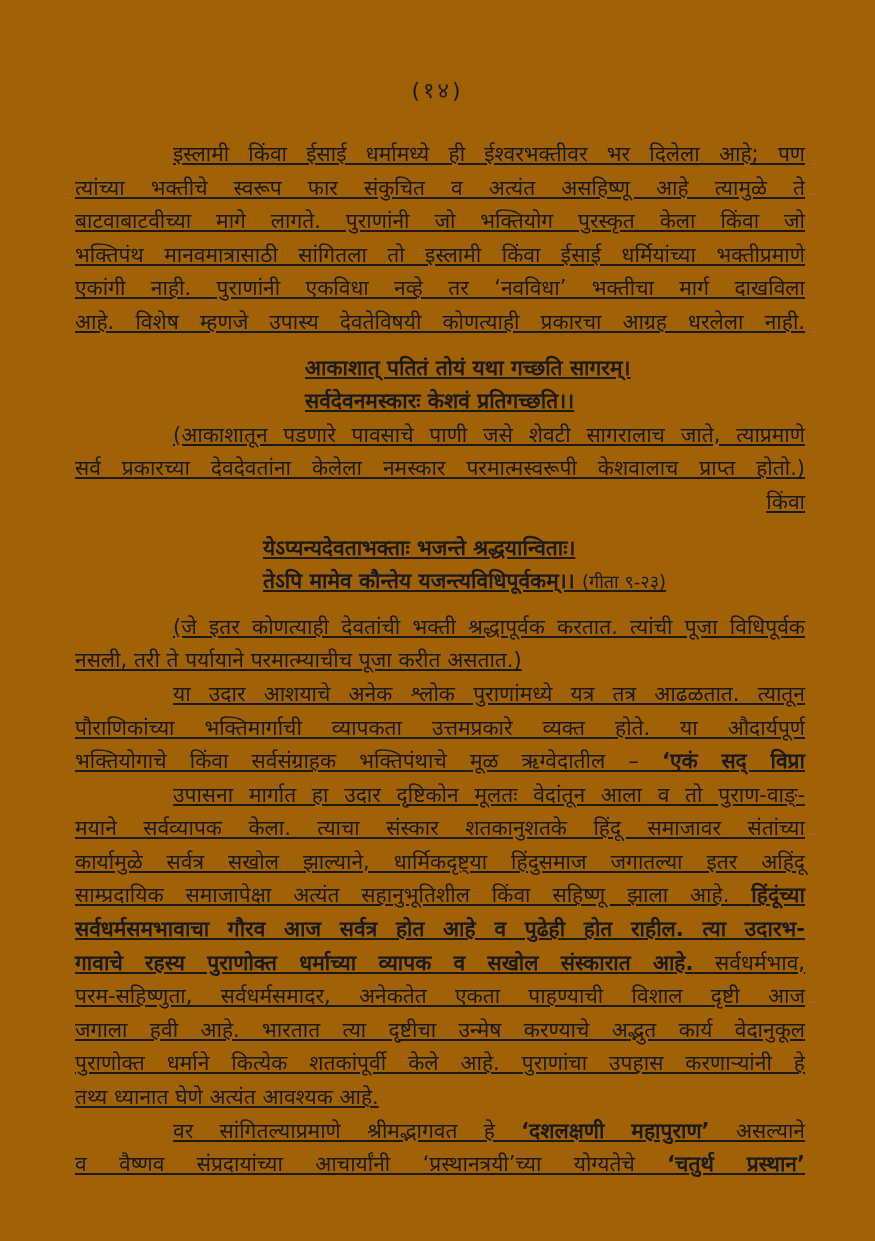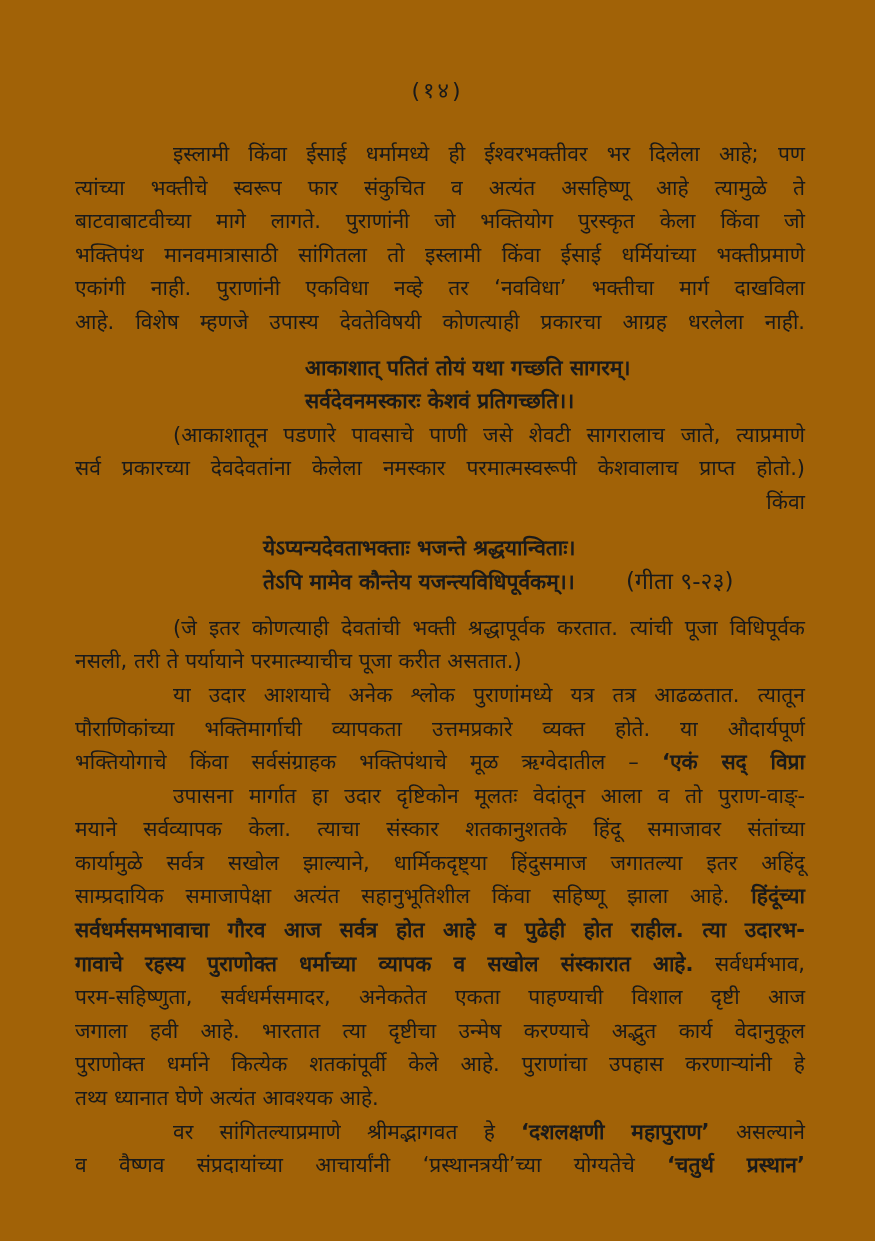--- a/index.html
+++ b/index.html
@@ -21,29 +21,30 @@
   }
   .body {
     position:absolute;
     top:138px; left:75px;
     width:730px;
   }
   .line {
     font-size:21px;
     line-height:33.6px;
     min-height:33.6px;
+    text-decoration:underline;
   }
   .j { text-align:justify; text-align-last:justify; }
   .l { text-align:left; }
   .ind { text-indent:98px;text-align:right; }
   .v1 { padding-left:230px; }
   .v2 { padding-left:188px; }
   .mt { margin-top:12px; }
   .bold { font-weight:bold; }
-  .small { font-weight:normal; font-size:23px;margin-left:44px; }
+  .small { font-weight:normal; font-size:18px; }
 </style>
 </head>
 <body>
 
 <div class="page">
   <div class="pagenum">(१४)</div>
   <div class="body">
       <div class="line j ind"><span>इस्लामी किंवा ईसाई धर्मामध्ये ही ईश्वरभक्तीवर भर दिलेला आहे; पण</span></div>
       <div class="line j"><span>त्यांच्या भक्तीचे स्वरूप फार संकुचित व अत्यंत असहिष्णू आहे त्यामुळे ते</span></div>
       <div class="line j"><span>बाटवाबाटवीच्या मागे लागते. पुराणांनी जो भक्तियोग पुरस्कृत केला किंवा जो</span></div>

